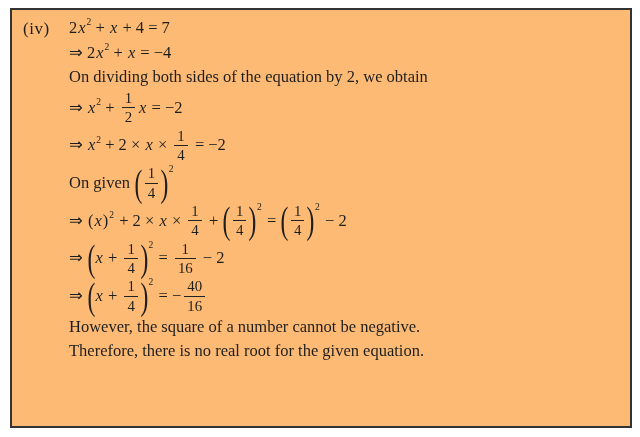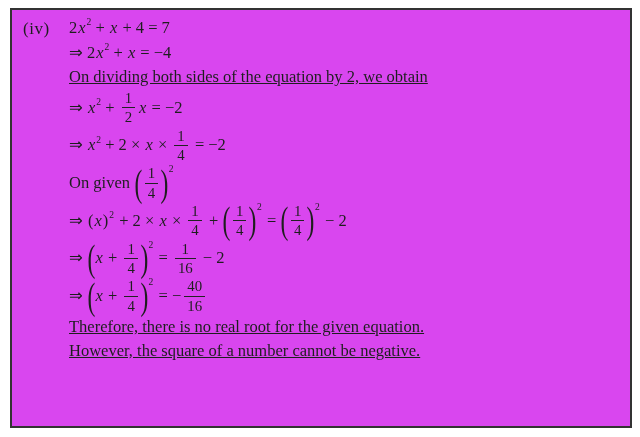--- a/index.html
+++ b/index.html
@@ -2,33 +2,33 @@
 <html><head>
 <meta charset="utf-8">
 <style>
   html,body{margin:0;padding:0;}
   body{
     width:640px;height:437px;background:#ffffff;position:relative;
     font-family:"Liberation Serif", serif;color:#1e1e1e;overflow:hidden;
   }
   .doc-frame{
     position:absolute;left:10px;top:8px;width:622px;height:420px;
-    border:2px solid #333333;box-sizing:border-box;background:#d946ef;
+    border:2px solid #333333;box-sizing:border-box;background:#fdba74;
   }
   .item-label{
     position:absolute;left:11px;top:9px;font-size:17px;letter-spacing:0.5px;
   }
   .content{
     position:absolute;left:57px;top:4px;right:6px;
   }
   .line{
     display:flex;align-items:center;margin:2px 0;font-size:16.5px;
   }
   .line > span{white-space:pre;}
-  .prose{line-height:1.32;min-height:22px;display:block;white-space:normal;text-decoration:underline;}
+  .prose{line-height:1.32;min-height:22px;display:block;white-space:normal;}
   .math{min-height:23px;}
   .rm{font-style:normal;}
   .it{font-style:italic;padding:0 1px;}
   .sp{
     font-size:0.58em;line-height:0;position:relative;top:-0.62em;
     display:inline-block;
   }
   .frac{
     display:inline-flex;flex-direction:column;align-items:stretch;
     text-align:center;font-size:0.9em;line-height:1.1;margin:0 3px;
@@ -113,16 +113,16 @@
         <span class="rm"> = </span>
         <span class="frac"><span class="num">1</span><span class="den">16</span></span>
         <span class="rm"> − 2</span>
       </div>
       <div class="line math">
         <span class="rm">⇒ </span>
         <span class="grp"><span class="paren tall">(</span><span class="ginner"><span class="it">x</span><span class="rm"> + </span><span class="frac"><span class="num">1</span><span class="den">4</span></span></span><span class="paren tall">)</span><span class="gexp">2</span></span>
         <span class="rm"> = −</span>
         <span class="frac"><span class="num">40</span><span class="den">16</span></span>
       </div>
+      <div class="line prose">However, the square of a number cannot be negative.</div>
       <div class="line prose">Therefore, there is no real root for the given equation.</div>
-      <div class="line prose">However, the square of a number cannot be negative.</div>
     </div>
 </div>
 
 </body></html>

